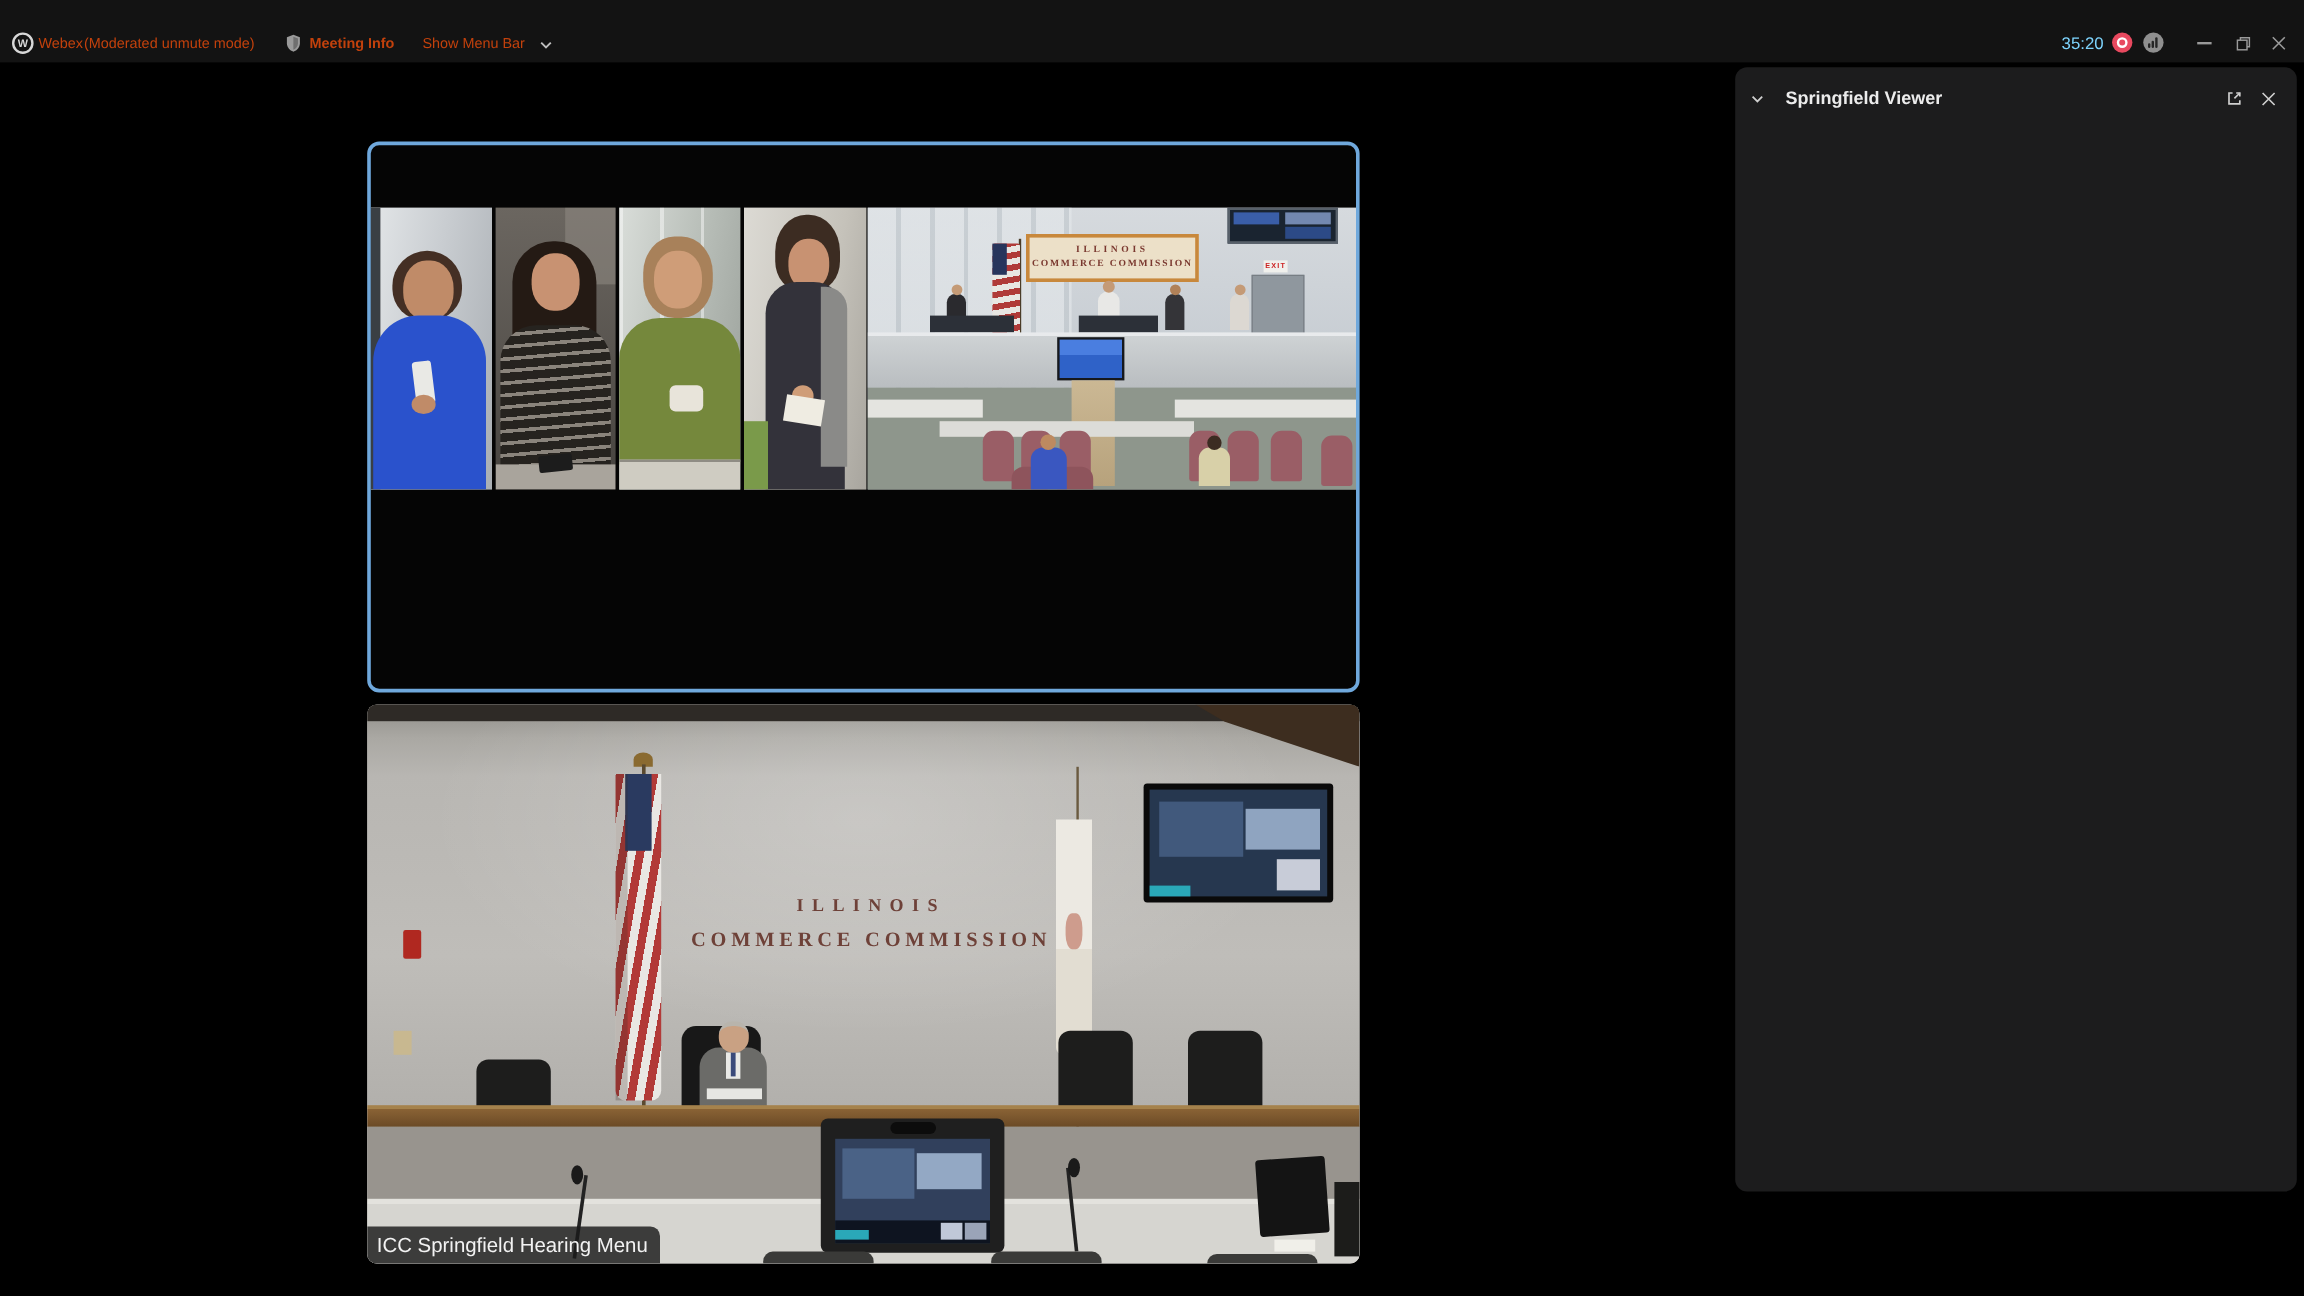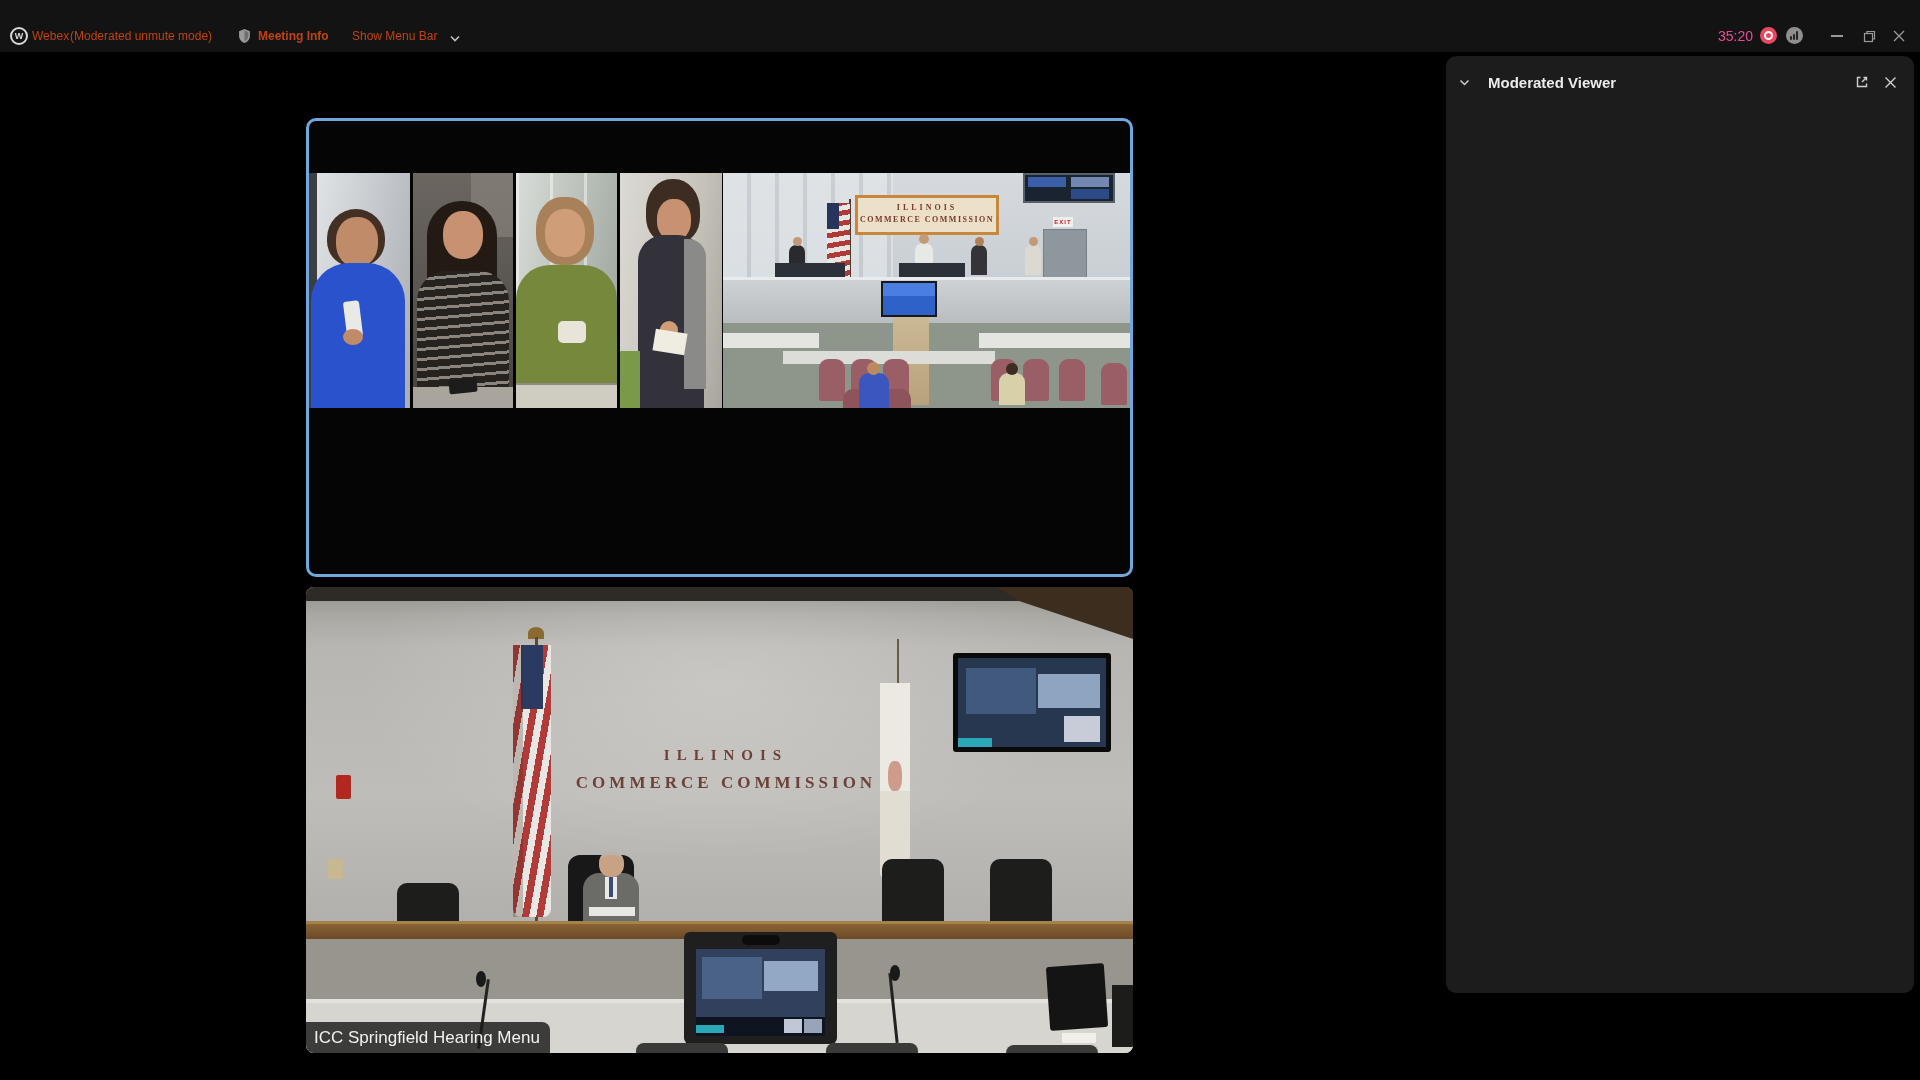--- a/index.html
+++ b/index.html
@@ -4,21 +4,21 @@
 <style>
   html,body{margin:0;padding:0;background:#000;width:1920px;height:1080px;overflow:hidden;
             font-family:"Liberation Sans",sans-serif;-webkit-font-smoothing:antialiased;}
   .abs{position:absolute;}
   
   #topbar{position:absolute;top:0;left:0;width:1920px;height:52px;background:#131313;}
   #topbar .txt{position:absolute;top:29px;font-size:12px;color:#c2410c;white-space:nowrap;line-height:15px;}
   #webex-logo{position:absolute;top:27px;left:10px;width:14px;height:14px;border:2px solid #d8d8d8;border-radius:50%;
               color:#d8d8d8;font-size:9px;font-weight:bold;text-align:center;line-height:14px;}
   #mode-label{color:#b5852e;}
-  #timer{position:absolute;top:28px;left:1718px;font-size:14px;color:#ec4899;}
+  #timer{position:absolute;top:28px;left:1718px;font-size:14px;color:#7dd3fc;}
   #rec-dot{position:absolute;top:27px;left:1760px;width:17px;height:17px;border-radius:50%;background:#E8495F;}
   #rec-dot i{position:absolute;top:4px;left:4px;width:5px;height:5px;border:2px solid #fff;border-radius:50%;}
   #stats-dot{position:absolute;top:27px;left:1786px;width:17px;height:17px;border-radius:50%;background:#8f8f8f;}
   #stats-dot i{position:absolute;bottom:4px;width:2px;background:#262626;border-radius:1px;}
   #stats-dot i.b1{left:4px;height:4px;} #stats-dot i.b2{left:7px;height:6px;} #stats-dot i.b3{left:10px;height:9px;}
   .winbtn{position:absolute;top:27px;width:18px;height:18px;display:flex;align-items:center;justify-content:center;}
   
   #tile-chicago{position:absolute;left:306px;top:118px;width:827px;height:459px;background:#050505;
                 border:3px solid #6FA8DC;border-radius:10px;box-sizing:border-box;overflow:hidden;}
   #tile-springfield{position:absolute;left:306px;top:587px;width:827px;height:466px;background:#b3b1ad;
@@ -271,21 +271,21 @@
   <div class="name-label">ICC Springfield Hearing Menu</div>
 </div>
 
 <div id="panel">
   <div id="panel-header">
     <span class="icon-btn" style="margin-left:6px;">
       <svg width="15" height="15" viewBox="0 0 15 15" fill="none" stroke="#cfcfcf" stroke-width="1.5">
           <path d="M3.5 5.5l4 4 4-4"></path>
         </svg>
     </span>
-    <span id="panel-title">Moderated Viewer</span>
+    <span id="panel-title">Springfield Viewer</span>
     <span style="flex:1;"></span>
     <span class="icon-btn">
       <svg width="16" height="16" viewBox="0 0 16 16" fill="none" stroke="#cfcfcf" stroke-width="1.4">
           <path d="M6.5 3.5H3.5v9h9v-3"></path>
           <path d="M9.5 3.5h3v3"></path>
           <path d="M12.5 3.5L8 8"></path>
         </svg>
     </span>
     <span class="icon-btn" style="margin:0 12px 0 4px;">
       <svg width="13" height="13" viewBox="0 0 13 13" stroke="#cfcfcf" stroke-width="1.4">

